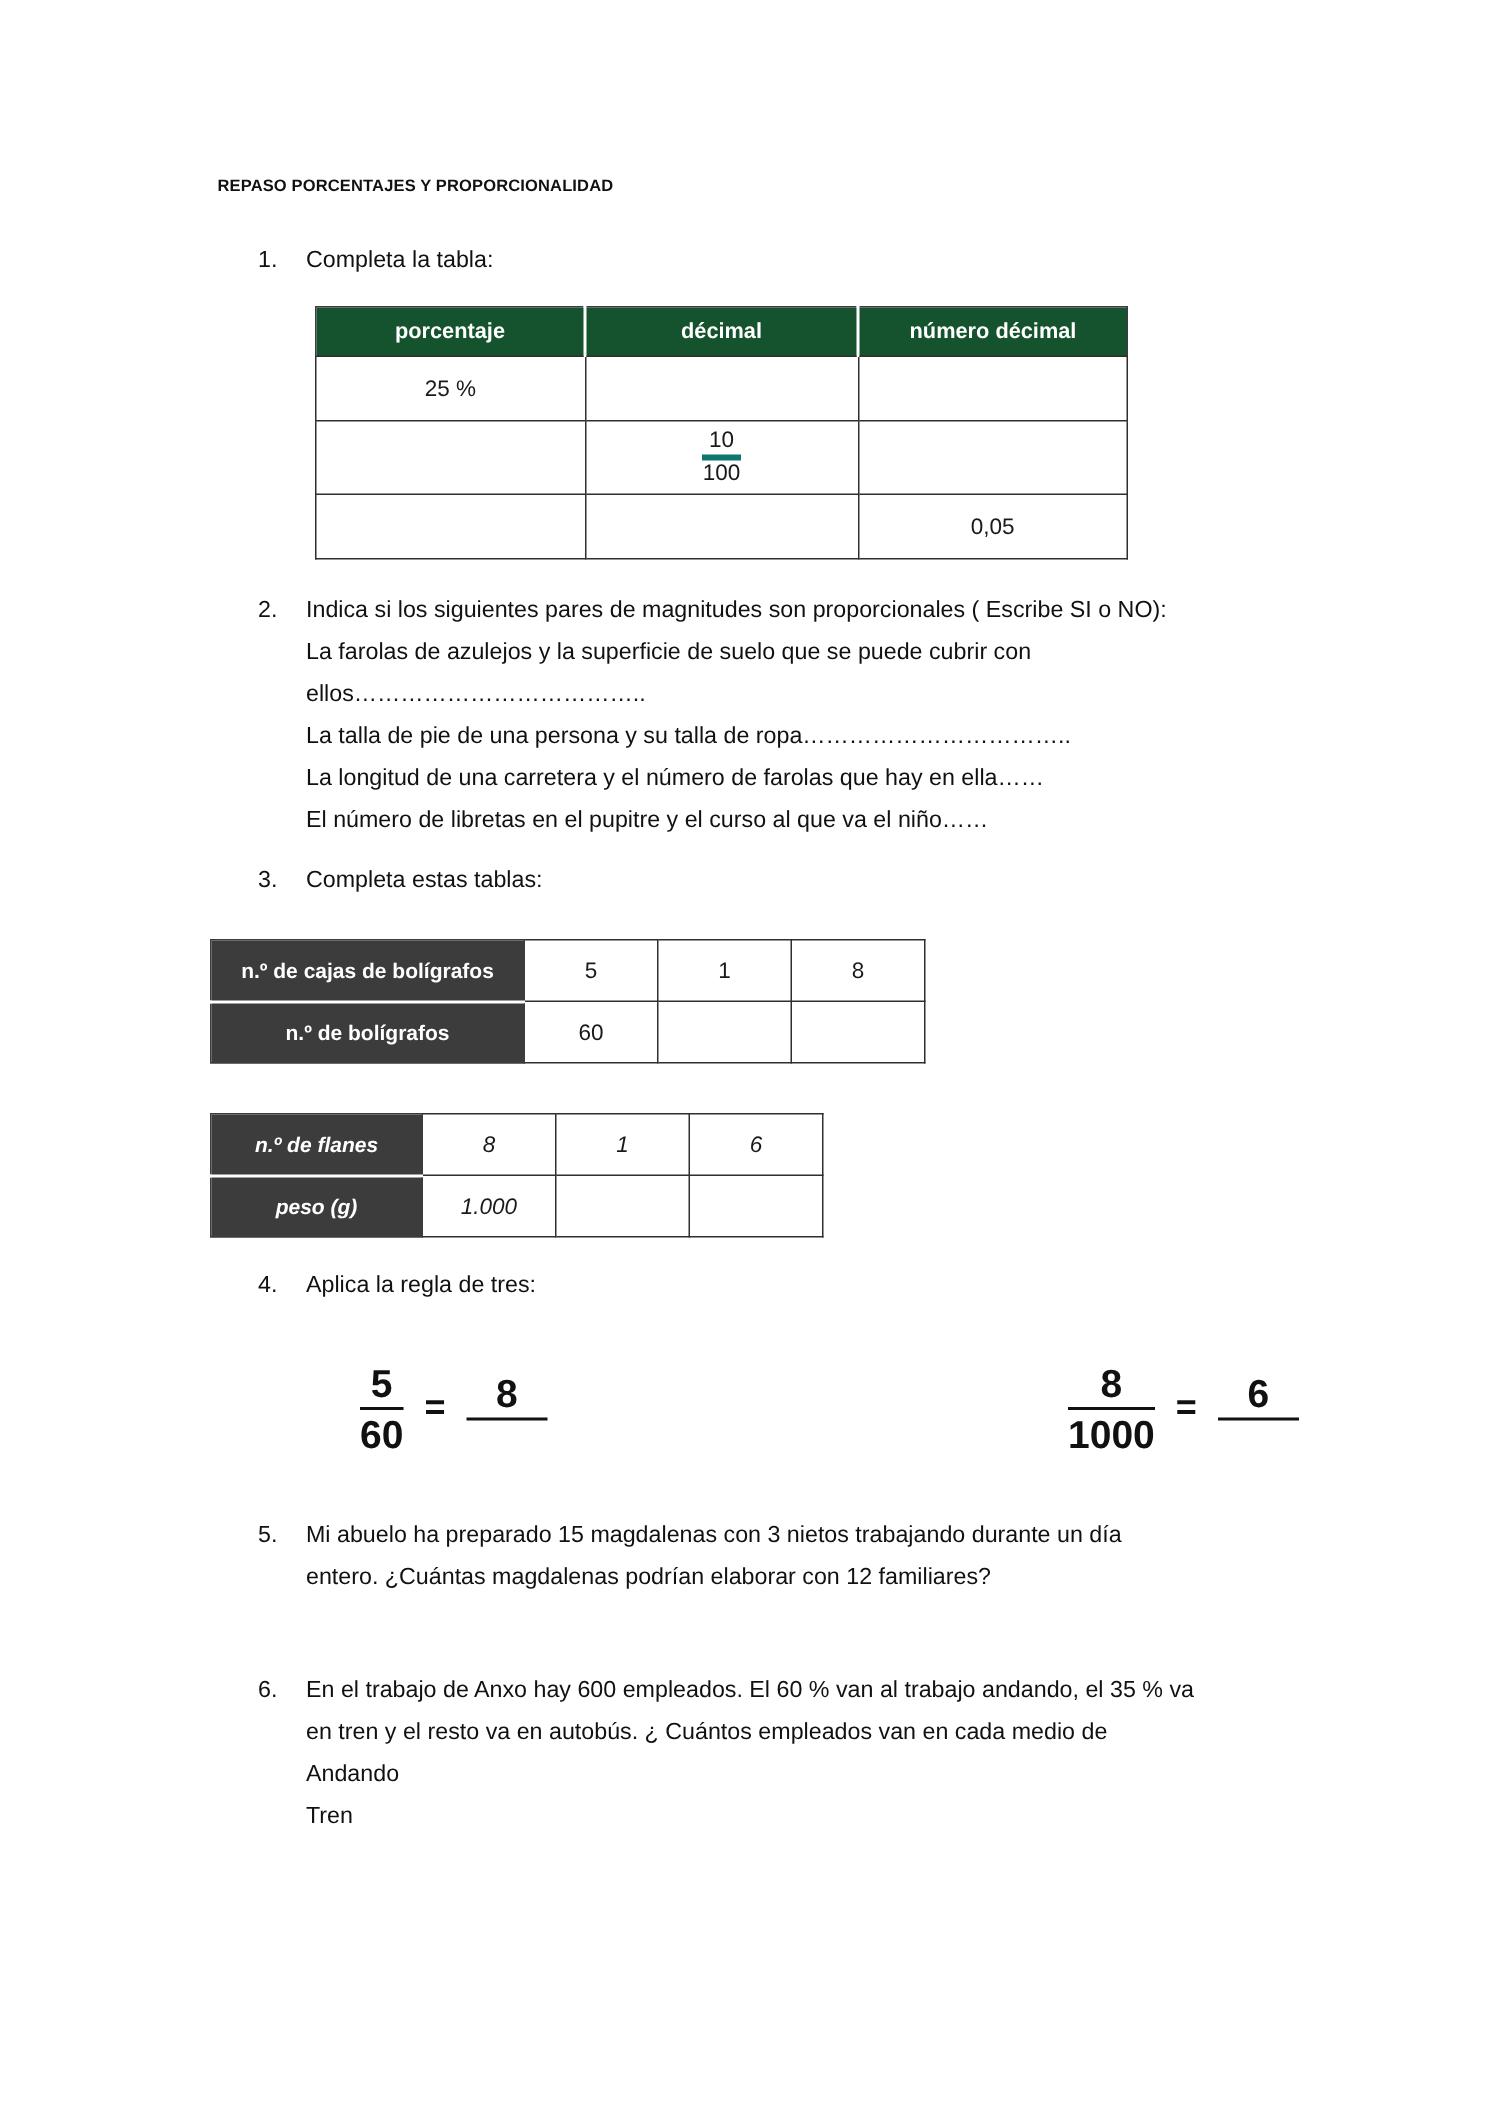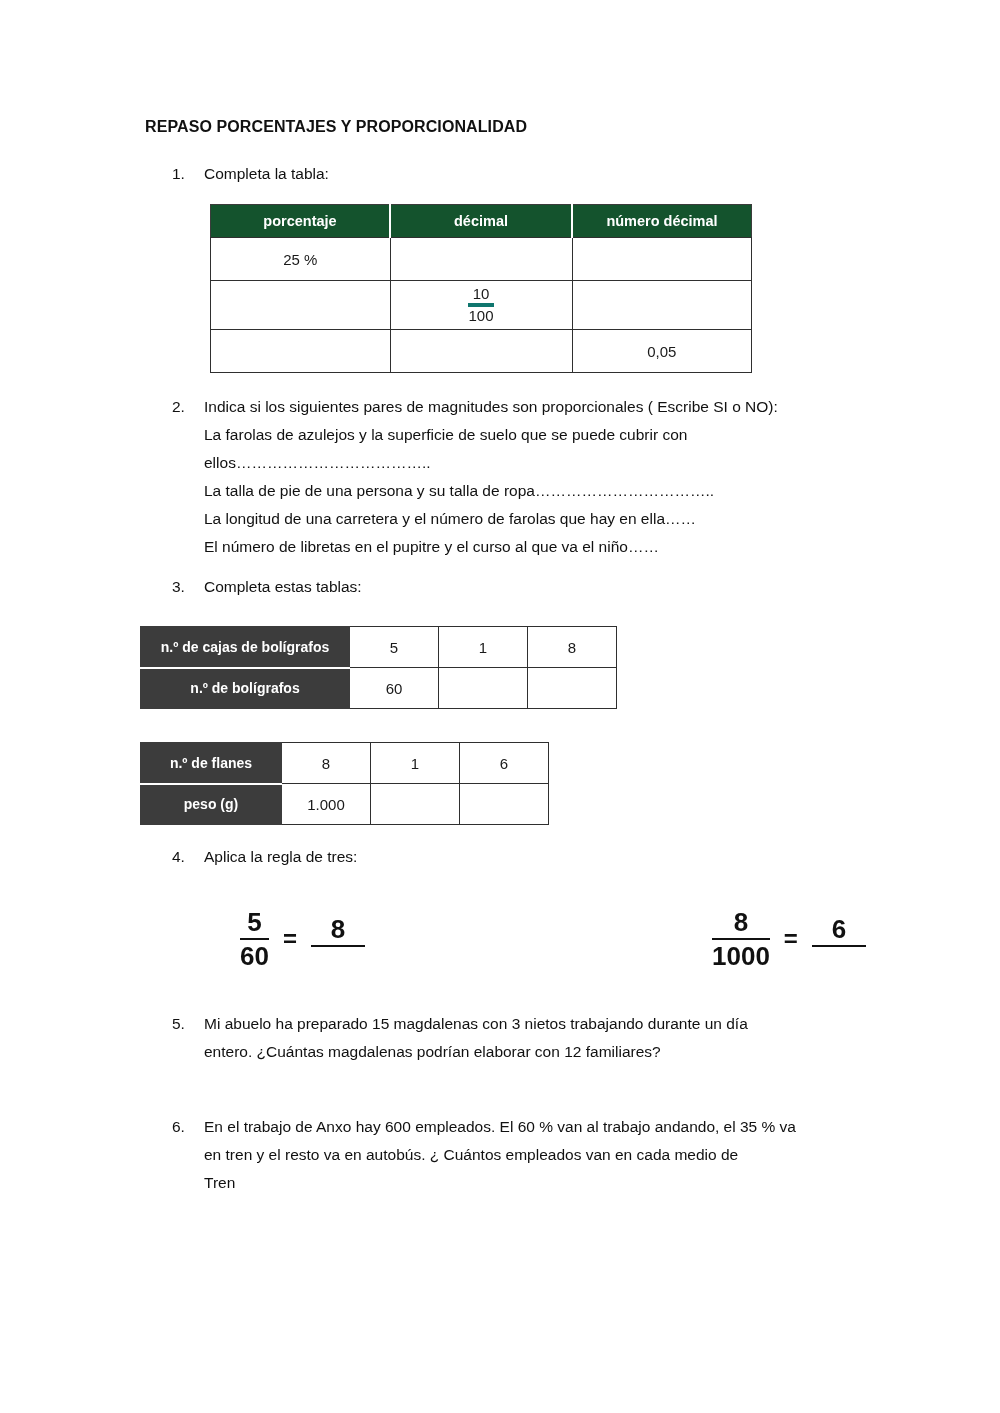--- a/index.html
+++ b/index.html
@@ -22,21 +22,21 @@
     width: 1000px;
     height: 1413px;
     background: #fff;
   }
 
   
   .doc-title {
     position: absolute;
     left: 145px;
     top: 118px;
-    font-size: 16px;
+    font-size: 11px;
     font-weight: bold;
     letter-spacing: 0.1px;
     white-space: nowrap;
   }
 
   
   .qitem {
     position: absolute;
     display: flex;
     align-items: flex-start;
@@ -129,21 +129,21 @@
     white-space: nowrap;
   }
   .tbl-rows tr:first-child td.lbl { border-bottom: 2px solid #ffffff; }
 
   #tbl-boligrafos { left: 140px; top: 626px; }
   #tbl-boligrafos td { height: 38px; }
   #tbl-boligrafos .lbl { width: 200px; }
   #tbl-boligrafos .dc  { width: 86px; }
 
   #tbl-flanes { left: 140px; top: 742px; }
-  #tbl-flanes td { height: 38px; }
+  #tbl-flanes td { height: 38px; font-style: italic; }
   #tbl-flanes .lbl { width: 132px; }
   #tbl-flanes .dc  { width: 86px; }
 
   
   .eq {
     position: absolute;
     display: flex;
     align-items: center;
     font-size: 26px;
     font-weight: bold;
@@ -301,17 +301,18 @@
       <span class="ln"><span class="bold-run">Mi abuelo</span><span> ha preparado 15 magdalenas con 3 nietos trabajando durante un día</span></span>
       <span class="ln">entero. ¿Cuántas magdalenas podrían elaborar con 12 familiares?</span>
     </span>
   </div>
 
   <div class="qitem" style="left:172px; top:1113px;">
     <span class="qnum">6.</span>
     <span class="qbody">
       <span class="ln">En el trabajo de Anxo hay 600 empleados. El 60 % van al trabajo andando, el 35 % va</span>
       <span class="ln">en  tren y el resto va en autobús. ¿  Cuántos empleados van en cada medio de</span>
+      <span class="ln">Andando</span>
       <span class="ln">Tren</span>
     </span>
   </div>
 
 </div>
 
 </body></html>

